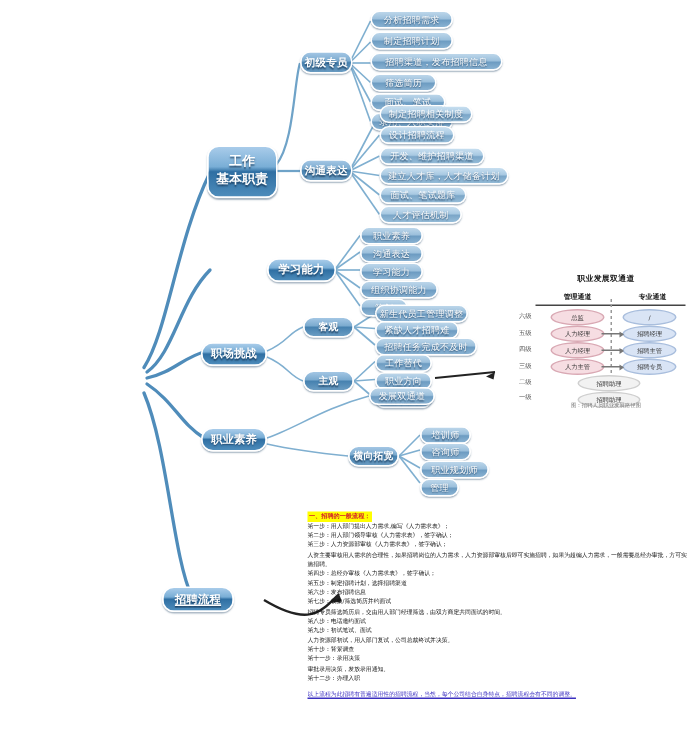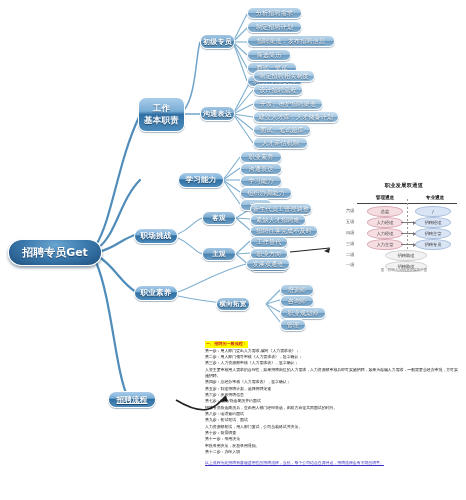--- a/index.html
+++ b/index.html
@@ -140,21 +140,20 @@
       <path d="M266,304 L280,300"></path>
       <path d="M266,304 L280,312"></path>
       <path d="M266,304 L280,322"></path>
     </g>
     <path d="M176,400 C206,418 214,408 226,396" fill="none" stroke="#222" stroke-width="1.6"></path>
     <path d="M226,396 l-5,6 l7,-1 z" fill="#222"></path>
     <path d="M290,252 L330,248" fill="none" stroke="#222" stroke-width="1.2"></path>
     <path d="M330,248 l-6,3 l5,2 z" fill="#222"></path>
   </svg>
 
-  <div id="root" class="node">招聘专员Get</div>
 
   <div class="node lvl1" style="left:138px;top:97px;width:47px;height:35px;font-size:8.5px;flex-direction:column;line-height:1.35;">
     <span>工作</span>
     <span>基本职责</span>
   </div>
 
   <div class="node lvl2" style="left:200px;top:34px;width:35px;height:15px;font-size:7px;">初级专员</div>
   <div class="node lvl2" style="left:200px;top:106px;width:35px;height:15px;font-size:7px;">沟通表达</div>
 
   <div class="node leaf" style="left:247px;top:7px;width:55px;height:12px;font-size:6px;">分析招聘需求</div>
@@ -184,21 +183,21 @@
 
   <div class="node leaf" style="left:250px;top:203px;width:62px;height:12px;font-size:6px;">新生代员工管理调整</div>
   <div class="node leaf" style="left:250px;top:214px;width:56px;height:12px;font-size:6px;">紧缺人才招聘难</div>
   <div class="node leaf" style="left:250px;top:225px;width:68px;height:12px;font-size:6px;">招聘任务完成不及时</div>
   <div class="node leaf" style="left:250px;top:236px;width:38px;height:12px;font-size:6px;">工作替代</div>
   <div class="node leaf" style="left:250px;top:248px;width:38px;height:12px;font-size:6px;">职业方向</div>
   <div class="node leaf" style="left:250px;top:260px;width:38px;height:12px;font-size:6px;">现岗瓶颈</div>
 
   <div class="node lvl1" style="left:134px;top:285px;width:44px;height:16px;font-size:7.5px;">职业素养</div>
   <div class="node leaf" style="left:246px;top:258px;width:44px;height:12px;font-size:6px;">发展双通道</div>
-  <div class="node lvl2" style="left:216px;top:297px;width:34px;height:14px;font-size:6.5px;">横向拓宽</div>
+  <div class="node lvl2" style="left:232px;top:297px;width:34px;height:14px;font-size:6.5px;">横向拓宽</div>
   <div class="node leaf" style="left:280px;top:284px;width:34px;height:12px;font-size:6px;">培训师</div>
   <div class="node leaf" style="left:280px;top:295px;width:34px;height:12px;font-size:6px;">咨询师</div>
   <div class="node leaf" style="left:280px;top:307px;width:46px;height:12px;font-size:6px;">职业规划师</div>
   <div class="node leaf" style="left:280px;top:319px;width:26px;height:12px;font-size:6px;">管理</div>
 
   <div class="node lvl1" style="left:108px;top:391px;width:48px;height:17px;font-size:7.5px;text-decoration:underline;">招聘流程</div>
 
   <div class="chart">
     <div class="chart-title">职业发展双通道</div>
     <div class="chart-cols">

